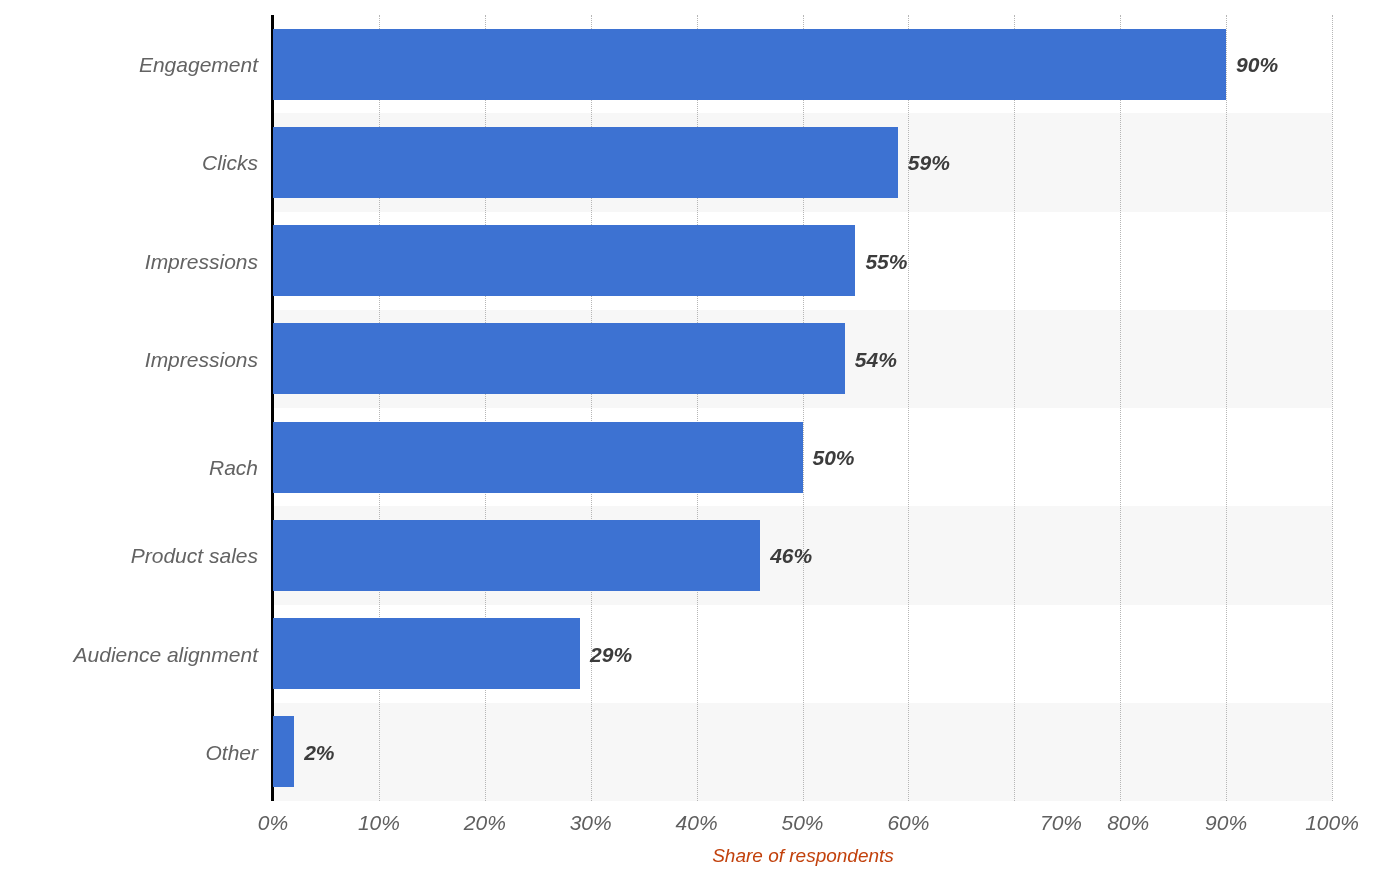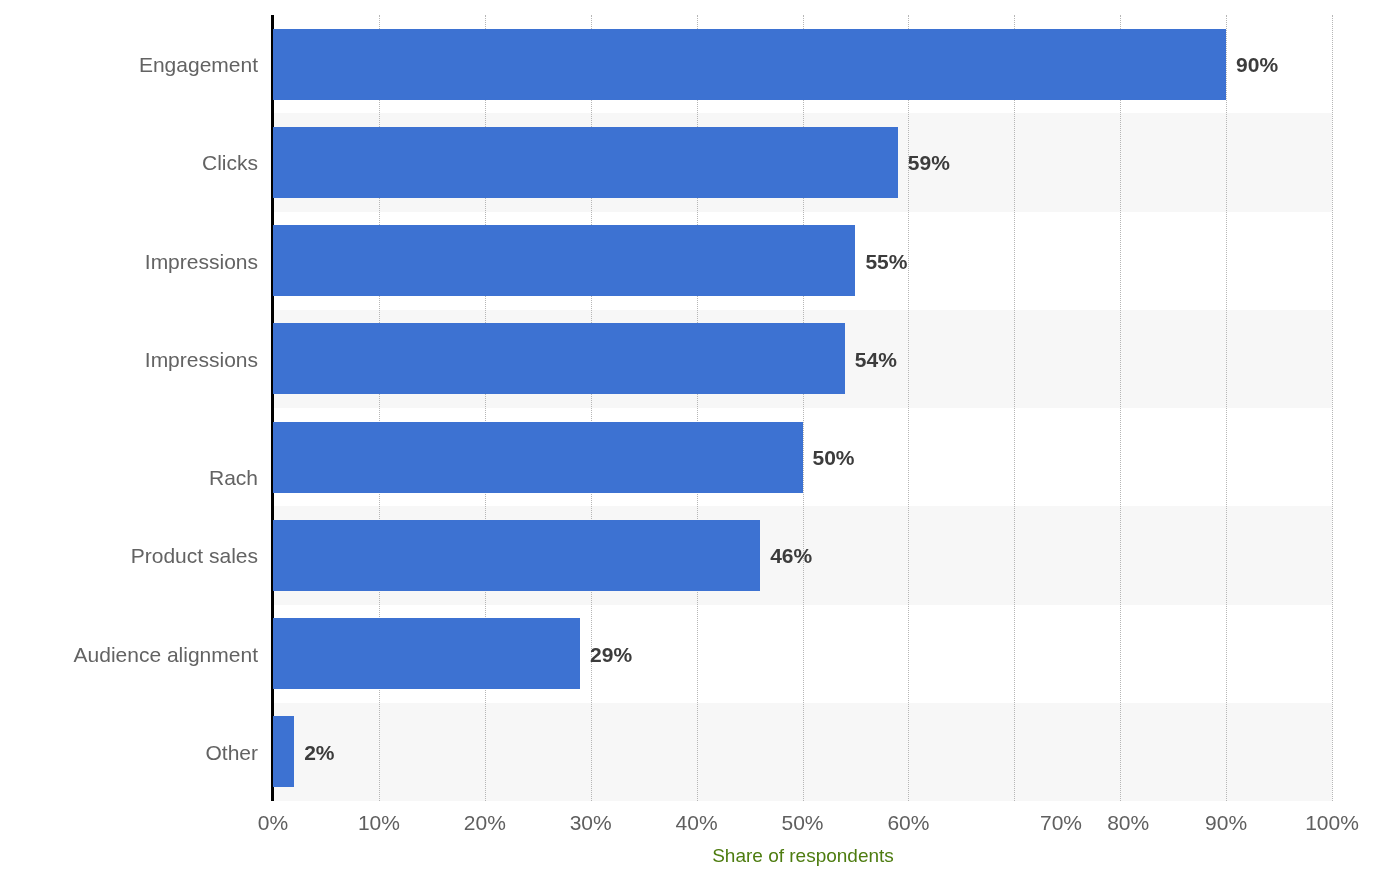--- a/index.html
+++ b/index.html
@@ -12,20 +12,21 @@
     height: 880px;
     font-family: "Liberation Sans", sans-serif;
     overflow: hidden;
   }
 
   #chart-root {
     position: relative;
     width: 1382px;
     height: 865px;
     background: #ffffff;
+    font-style: italic;
   }
 
   
   .band {
     position: absolute;
     left: 273px;
     width: 1059px;
   }
   .band.alt { background: #f7f7f7; }
   .band.plain { background: #ffffff; }
@@ -89,21 +90,21 @@
     white-space: nowrap;
     transform: translateX(-50%);
   }
 
   
   #x-axis-title {
     position: absolute;
     top: 846px;
     left: 803px;
     transform: translateX(-50%);
-    color: #4d7c0f;
+    color: #c2410c;
     font-size: 19px;
     line-height: 1;
     white-space: nowrap;
   }
 </style>
 </head>
 <body>
 
 <div id="chart-root">
 
@@ -142,21 +143,21 @@
       <div class="bar" style="top: 519.875px; height: 71px; width: 487.14px; background: rgb(61, 114, 210);"></div>
       <div class="bar" style="top: 618.125px; height: 71px; width: 307.11px; background: rgb(61, 114, 210);"></div>
       <div class="bar" style="top: 716.375px; height: 71px; width: 21.18px; background: rgb(61, 114, 210);"></div>
     </div>
 
   <div id="cat-layer">
       <div class="cat-label" style="top: 64.125px;">Engagement</div>
       <div class="cat-label" style="top: 162.375px;">Clicks</div>
       <div class="cat-label" style="top: 260.625px;">Impressions</div>
       <div class="cat-label" style="top: 358.875px;">Impressions</div>
-      <div class="cat-label" style="top: 477px;">Rach</div>
+      <div class="cat-label" style="top: 467px;">Rach</div>
       <div class="cat-label" style="top: 555.375px; margin-left: 16px;">Product sales</div>
       <div class="cat-label" style="top: 653.625px;">Audience alignment</div>
       <div class="cat-label" style="top: 751.875px;">Other</div>
     </div>
 
   <div id="value-layer">
       <div class="value-label" style="top: 64.125px; left: 1236.1px;">90%</div>
       <div class="value-label" style="top: 162.375px; left: 907.81px;">59%</div>
       <div class="value-label" style="top: 260.625px; left: 865.45px;">55%</div>
       <div class="value-label" style="top: 358.875px; left: 854.86px;">54%</div>

